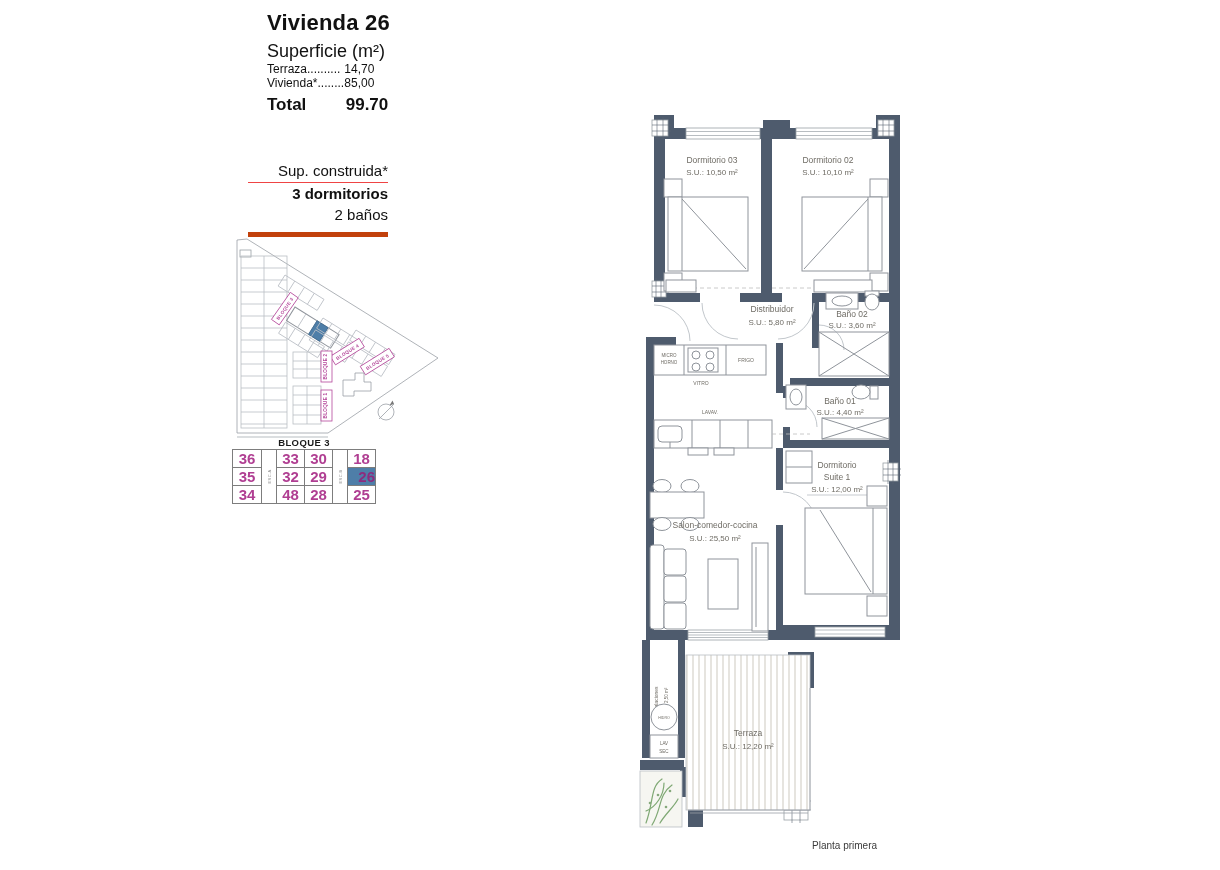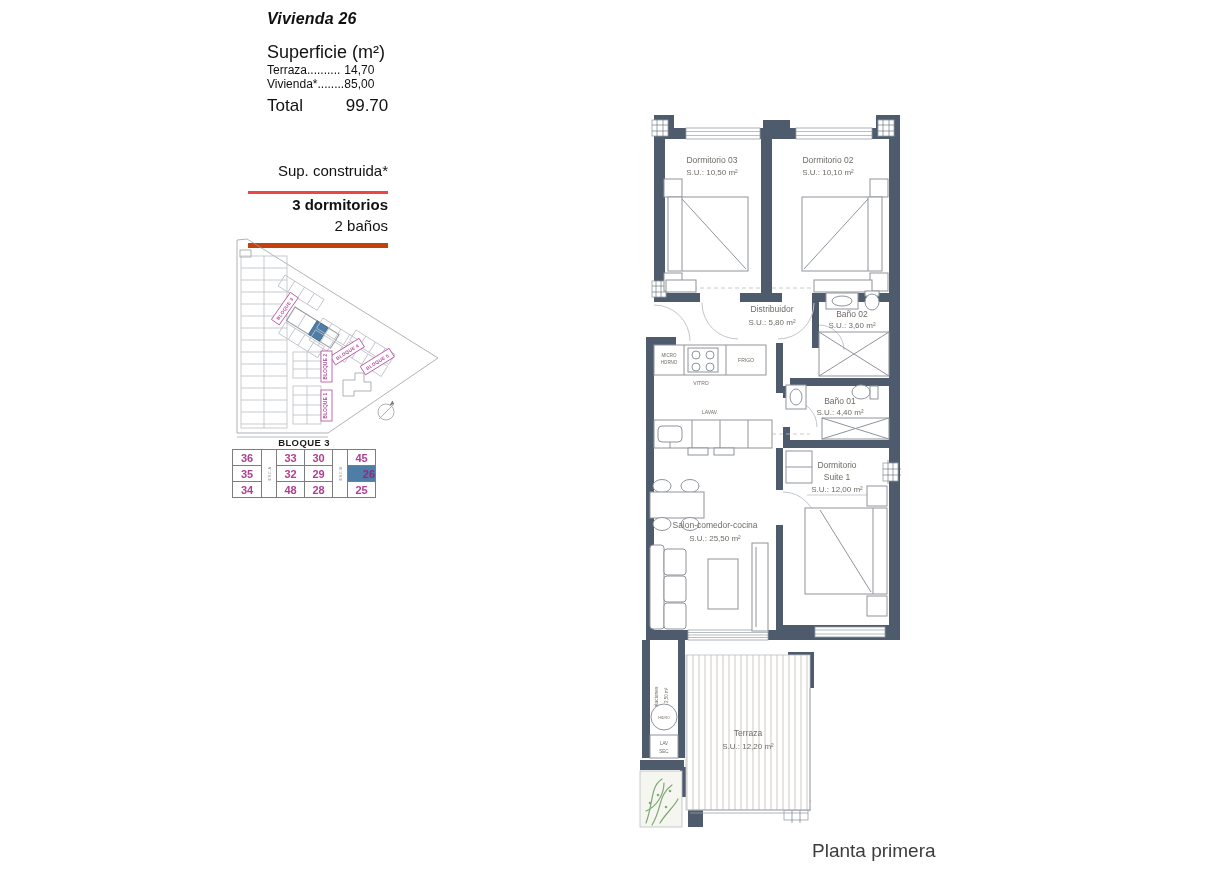--- a/index.html
+++ b/index.html
@@ -1,43 +1,43 @@
 <!DOCTYPE html>
 <html><head>
 <meta charset="utf-8">
 <style>
   html,body{margin:0;padding:0;background:#fff;}
   #canvas{position:relative;width:1220px;height:870px;background:#fff;overflow:hidden;
           font-family:"Liberation Sans",sans-serif;color:#111;}
   
   .hdr{position:absolute;left:267px;top:10px;width:200px;}
-  .hdr .title{font-size:16px;font-weight:bold;letter-spacing:.2px;font-style:italic;}
-  .hdr .subtitle{font-size:18px;margin-top:14px;}
+  .hdr .title{font-size:22px;font-weight:bold;letter-spacing:.2px;}
+  .hdr .subtitle{font-size:18px;margin-top:5px;}
   .hdr .srow{font-size:12px;margin-top:0;}
   .hdr .srow .lbl{display:inline-block;width:74px;}
-  .hdr .trow{font-size:17px;font-weight:normal;margin-top:5px;}
+  .hdr .trow{font-size:17px;font-weight:bold;margin-top:5px;}
   .hdr .trow .lbl{display:inline-block;width:74px;}
   
   .constr{position:absolute;left:248px;top:160px;width:140px;text-align:right;
           font-size:15px;line-height:1.4;}
-  .constr .u1{display:block;border-bottom:3px solid #ef4444;padding-bottom:10px;}
+  .constr .u1{display:block;border-bottom:1px solid #ef4444;padding-bottom:1px;}
   .constr .u2{display:block;font-weight:bold;}
   .constr .u3{display:block;border-bottom:5px solid #c2410c;padding-bottom:7px;}
   
   .btable{position:absolute;left:232px;top:437px;border-collapse:collapse;}
   .btable caption{caption-side:top;font-size:9.5px;font-weight:bold;color:#1a1a1a;
                   letter-spacing:.4px;padding-bottom:1px;text-align:center;}
   .btable td{border:1px solid #7d7d7d;text-align:center;vertical-align:middle;
-             font-size:11px;font-weight:bold;color:#b03e92;width:27px;height:15px;padding:0;}
+             font-size:15px;font-weight:bold;color:#b03e92;width:27px;height:15px;padding:0;}
   .btable td.c1{width:28px;}
   .btable td.esc{width:9px;font-size:4px;font-weight:normal;color:#8e8e8e;}
   .btable td.esc span{display:inline-block;transform:rotate(-90deg);white-space:nowrap;letter-spacing:.4px;}
   .btable td.hl{background:#4e7ea8;color:#8d2b7e;text-align:right;}
   
-  .footer{position:absolute;left:812px;top:840px;font-size:19px;color:#3c3c3c;}
+  .footer{position:absolute;left:812px;top:840px;font-size:10px;color:#3c3c3c;}
   
   svg{position:absolute;overflow:visible;}
   .rn{font-family:"Liberation Sans",sans-serif;font-size:8.5px;fill:#6f6c65;text-anchor:middle;}
   .ra{font-family:"Liberation Sans",sans-serif;font-size:8px;fill:#6f6c65;text-anchor:middle;}
   .tt{font-family:"Liberation Sans",sans-serif;font-size:5px;fill:#6f6c65;text-anchor:middle;}
   .t4{font-family:"Liberation Sans",sans-serif;font-size:4.5px;fill:#6f6c65;text-anchor:middle;}
   .t36{font-family:"Liberation Sans",sans-serif;font-size:3.6px;fill:#6f6c65;text-anchor:middle;}
   .pk{font-family:"Liberation Sans",sans-serif;font-size:4.6px;font-weight:bold;fill:#b5489b;
       text-anchor:middle;letter-spacing:.3px;}
   .wall{fill:#4e5b6d;}
@@ -156,21 +156,21 @@
 
   <table class="btable">
     <caption>BLOQUE 3</caption>
     <tbody>
         <tr>
       <td class="c1">36</td>
       <td class="esc" rowspan="3"><span>ESC.A</span></td>
       <td>33</td>
       <td>30</td>
       <td class="esc" rowspan="3"><span>ESC.B</span></td>
-      <td>45</td>
+      <td>18</td>
     </tr>
     <tr>
       <td class="c1">35</td>
       <td>32</td>
       <td>29</td>
       <td class="hl">26</td>
     </tr>
     <tr>
       <td class="c1">34</td>
       <td>48</td>

